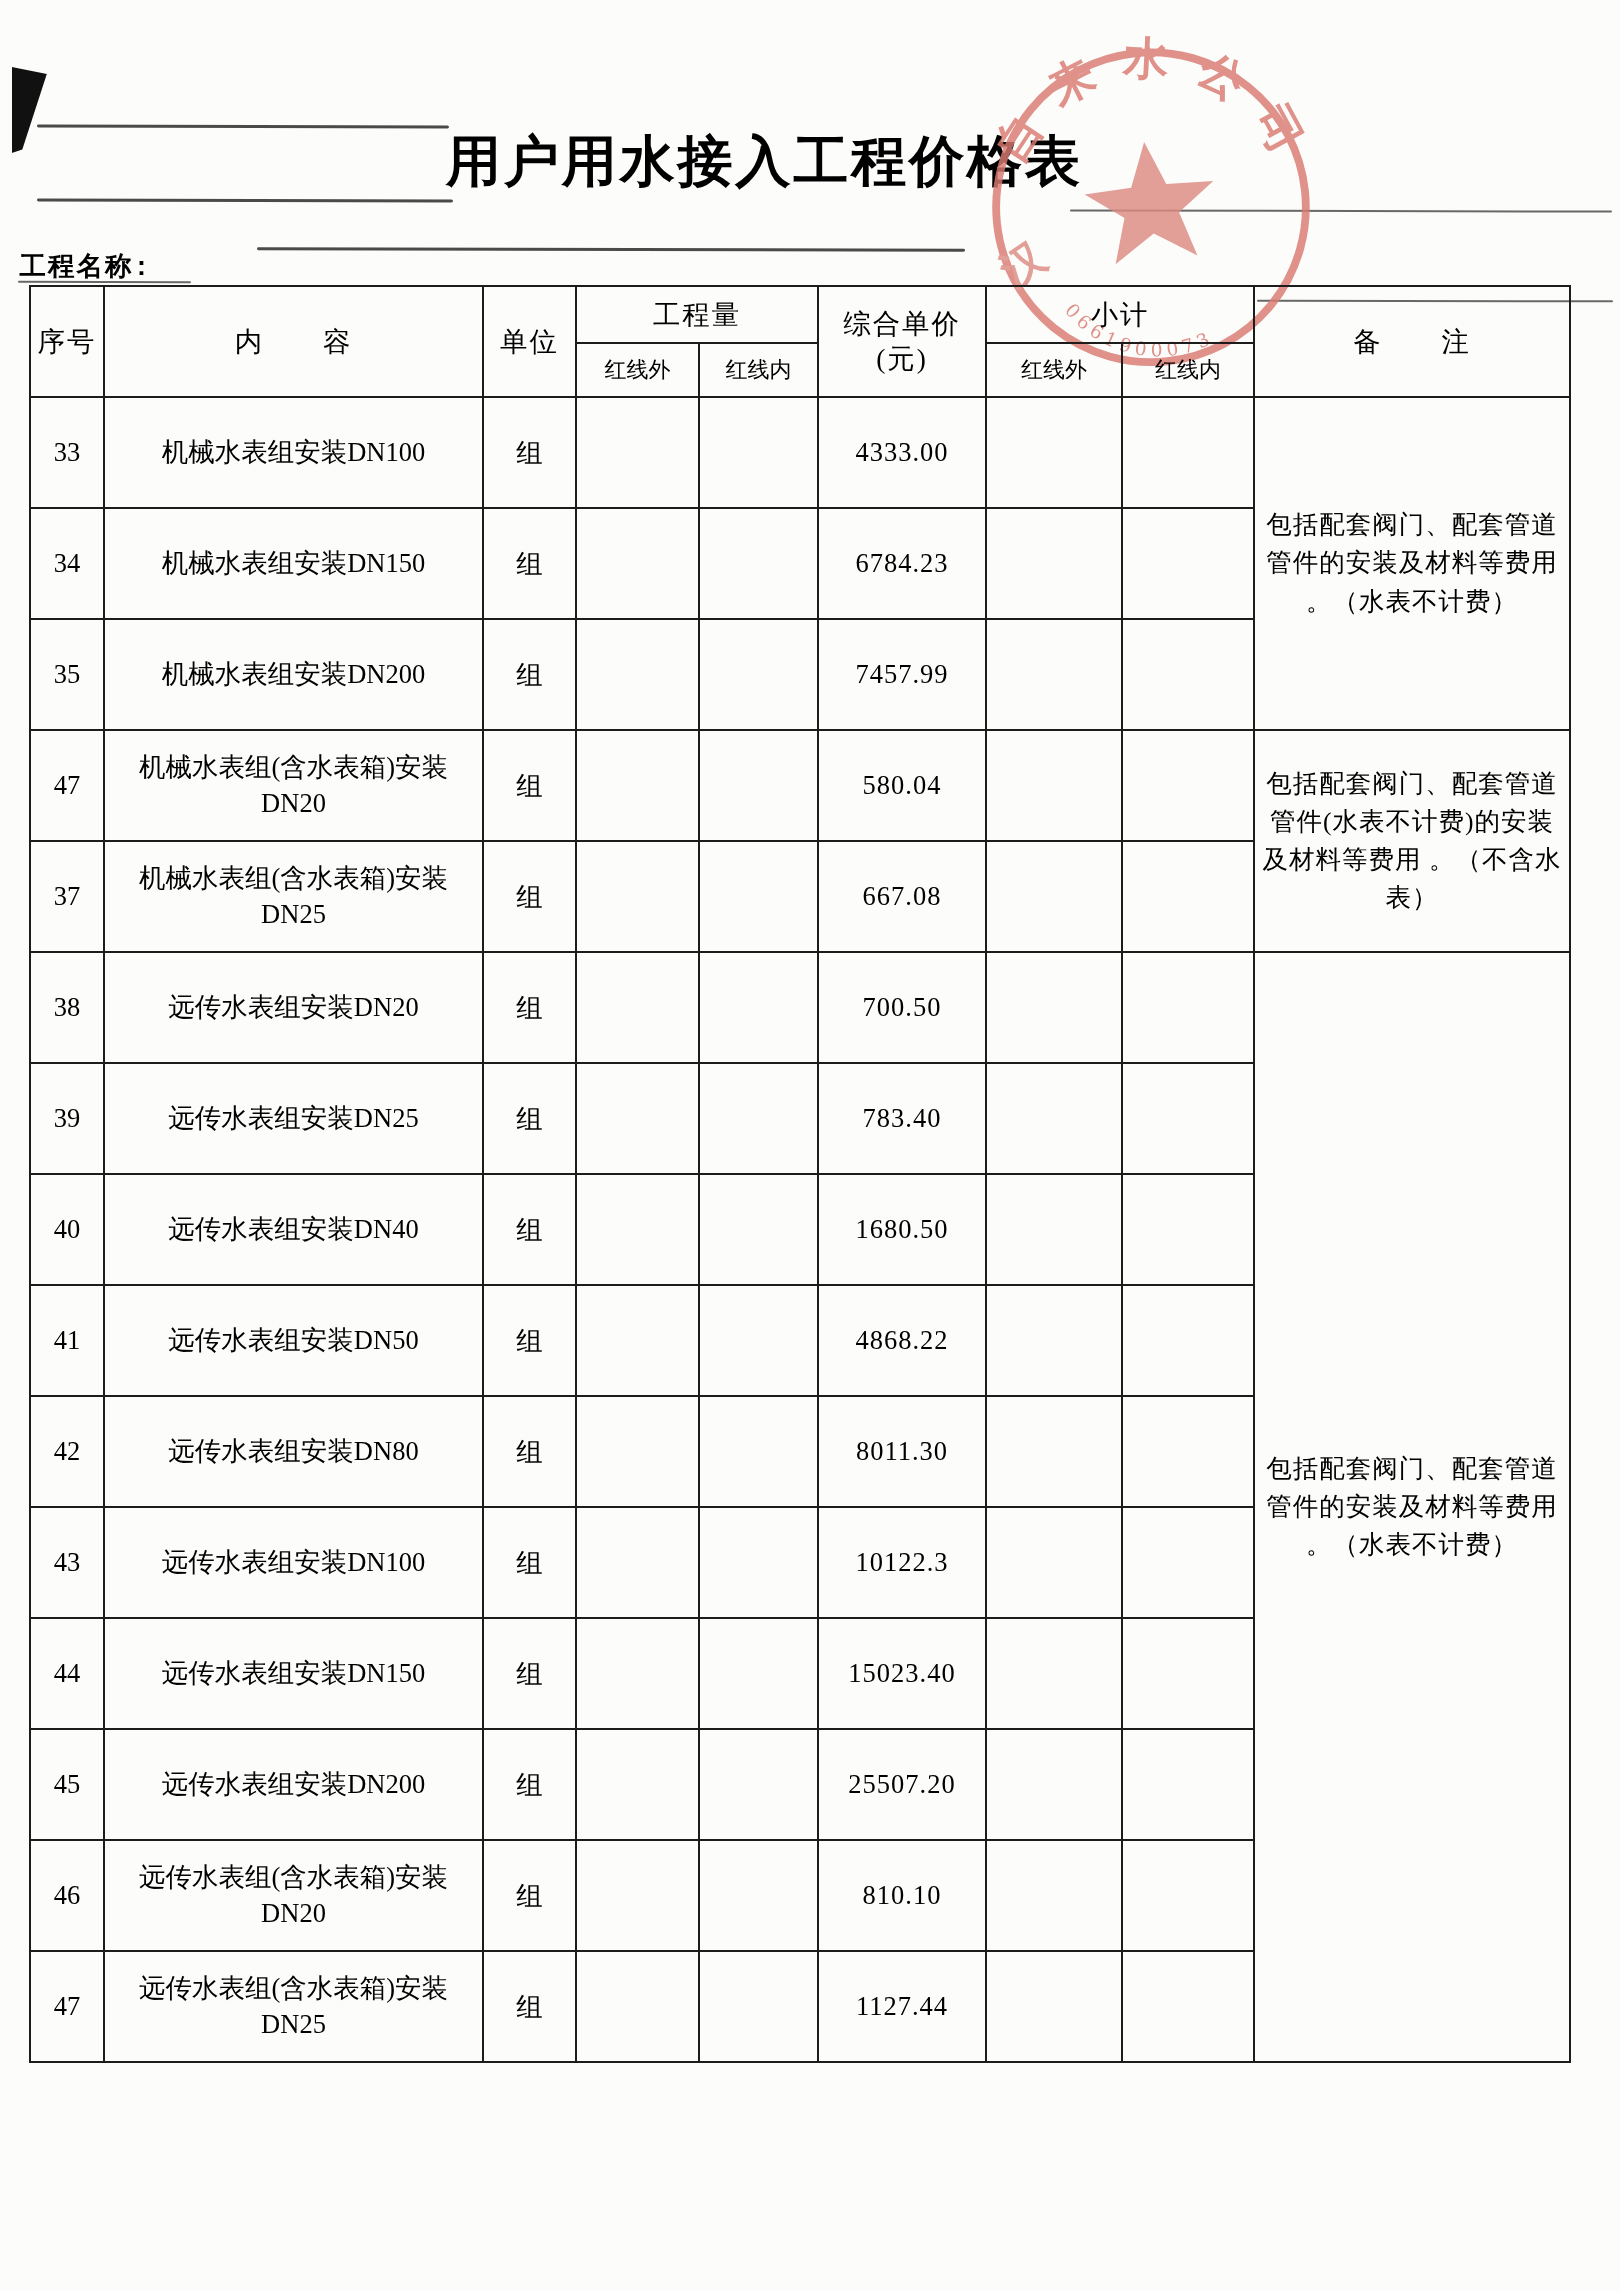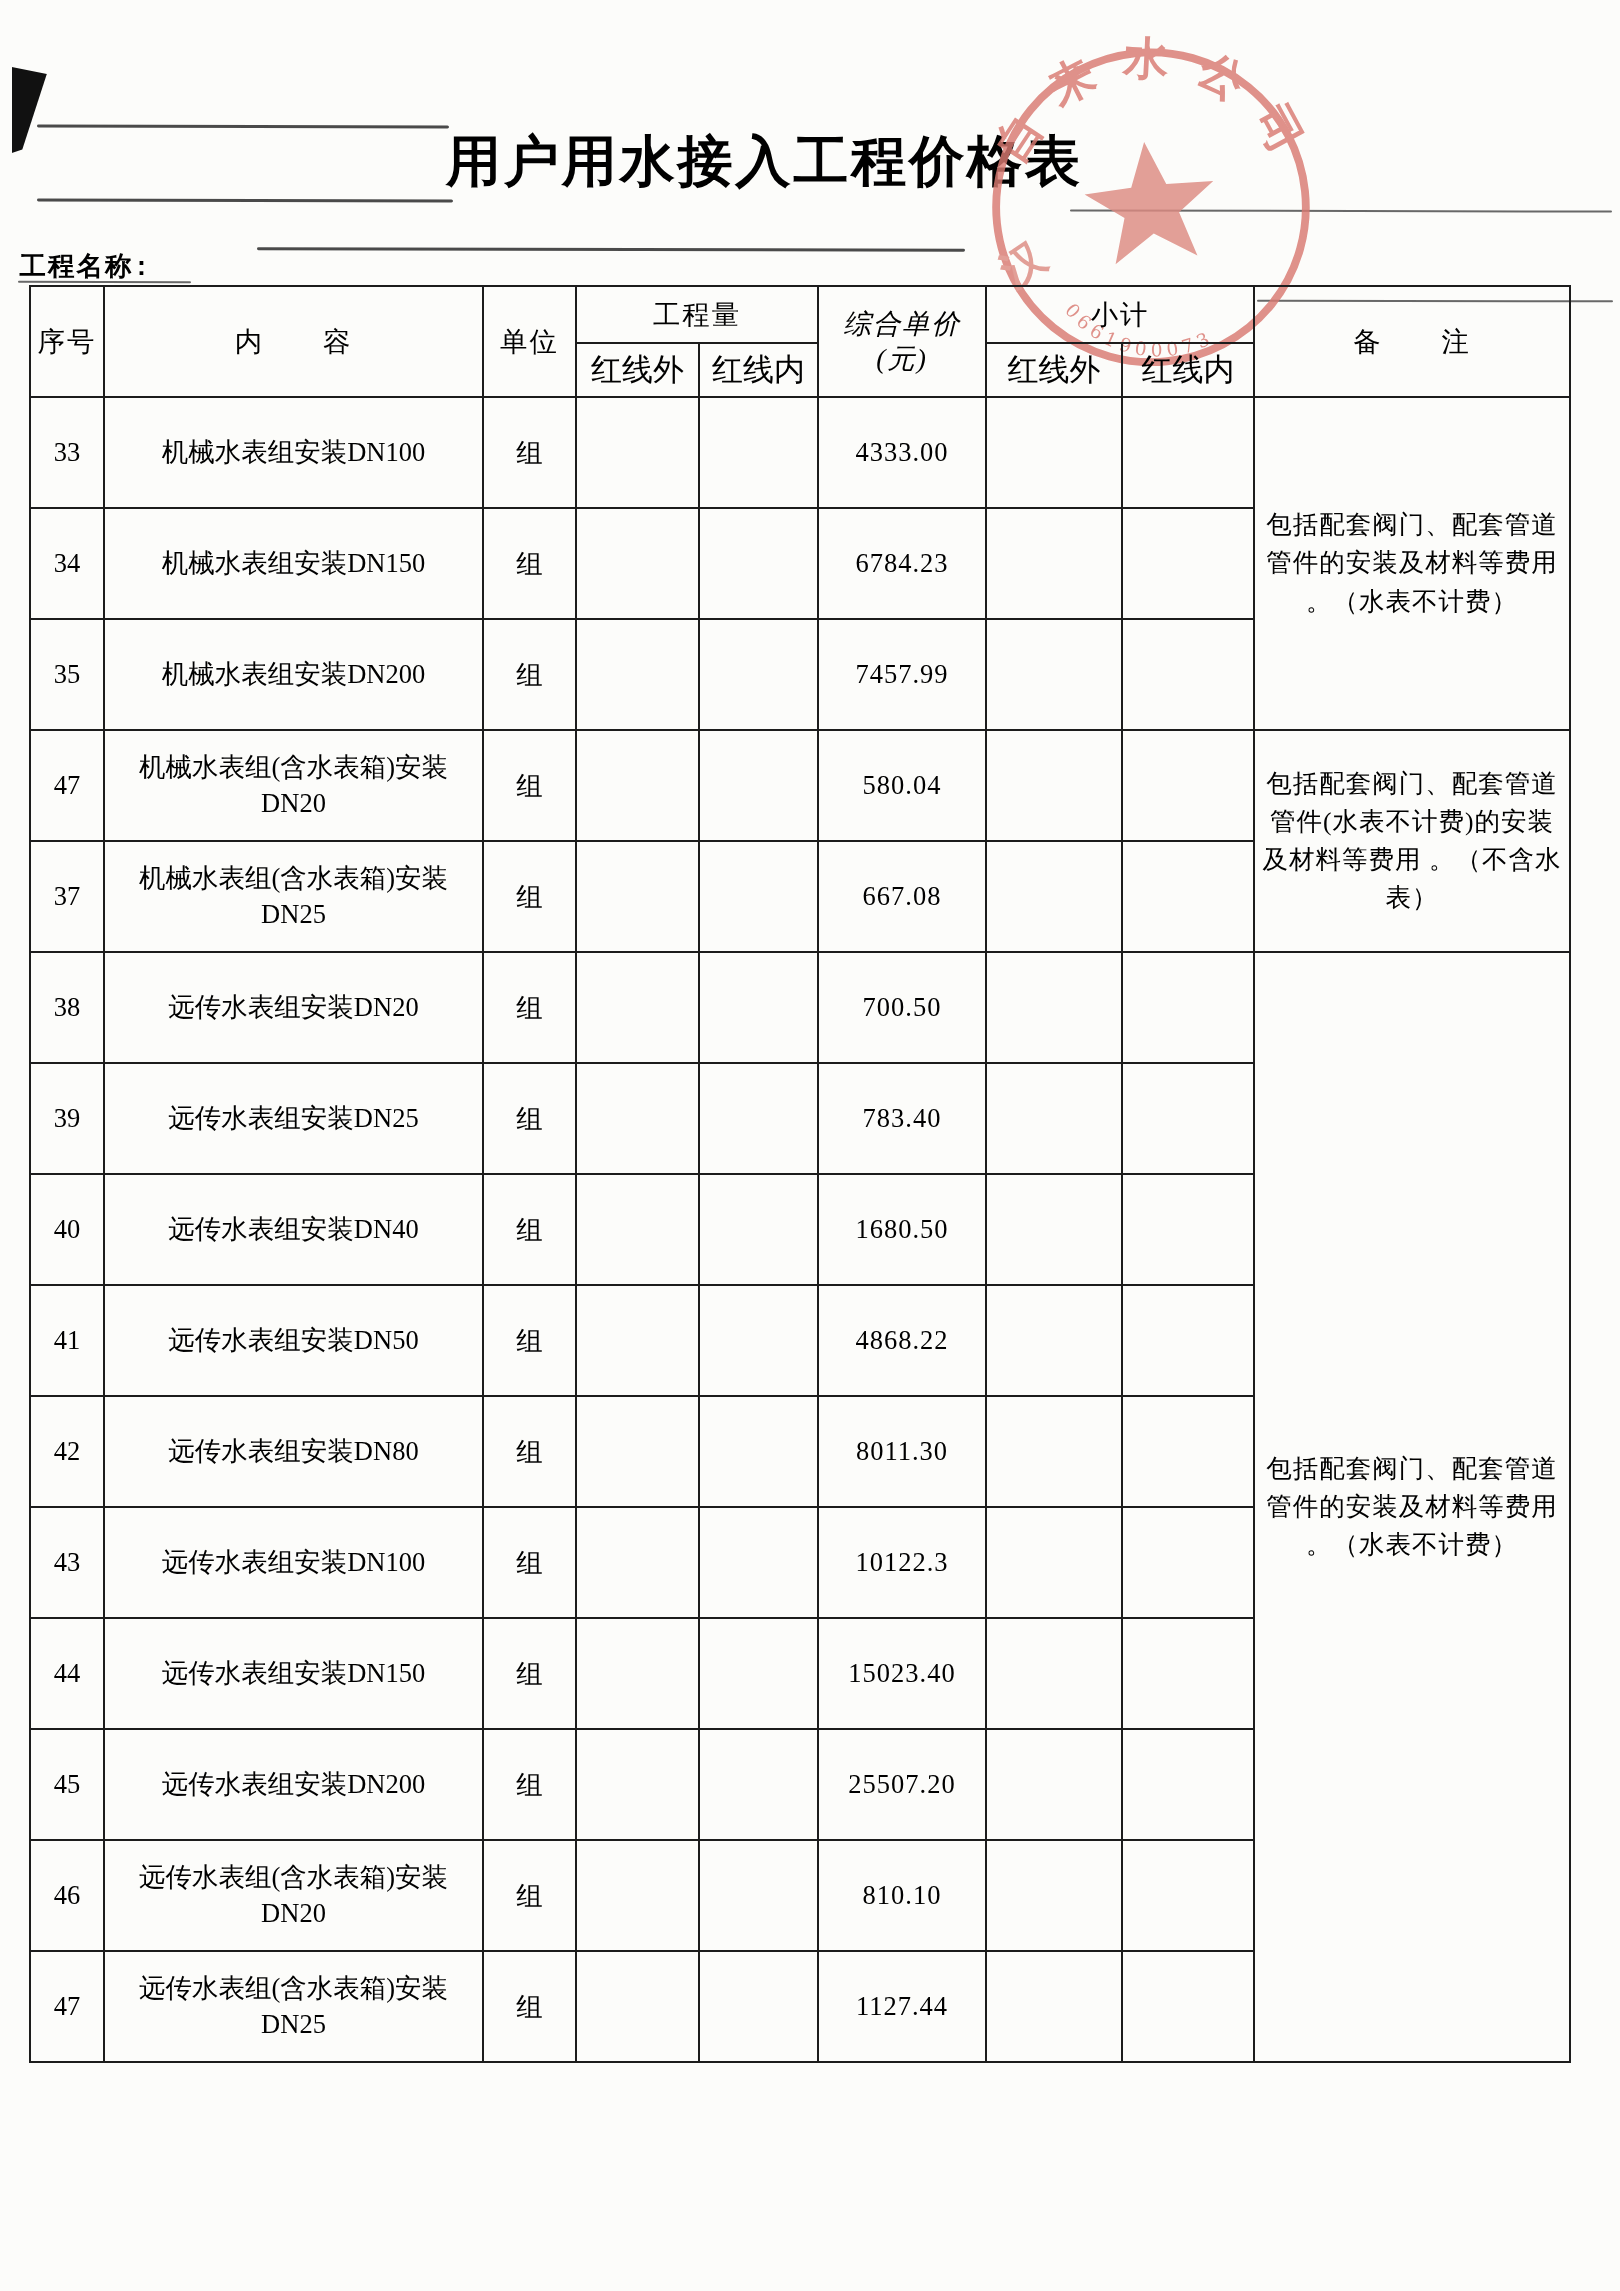--- a/index.html
+++ b/index.html
@@ -47,29 +47,29 @@
   table.price td,table.price th{
     border:2px solid #1c1c1c;
     padding:2px 5.9px;
     vertical-align:middle;
     text-align:center;
     font-weight:normal;
     overflow:hidden;
   }
   table.price{border:2.9px solid #141414;}
   tr.head1 th{height:51px;font-size:27.4px;letter-spacing:2px;}
-  tr.head2 th{height:48px;font-size:31px;}
+  tr.head2 th{height:48px;font-size:22px;}
   tr.body-row{height:111px;}
   td.content-cell{text-align:left;padding-left:13.7px;padding-right:9.8px;line-height:1.35;margin-top:20px;}
   td.price-cell{font-family:Liberation Serif, serif;letter-spacing:1px;}
   td.remark-cell{
     text-align:left;font-size:25.5px;line-height:1.5;
     padding:9.8px 13.7px;letter-spacing:1px;
   }
-  .hdr-two-line{line-height:1.25;font-style:italic;}
+  .hdr-two-line{line-height:1.25;}
   
   .seal{
     position:absolute;left:978px;top:25.5px;width:343px;height:353px;
     opacity:.82;transform:rotate(-6deg);
     pointer-events:none;
   }
 </style>
 </head>
 <body>
 

